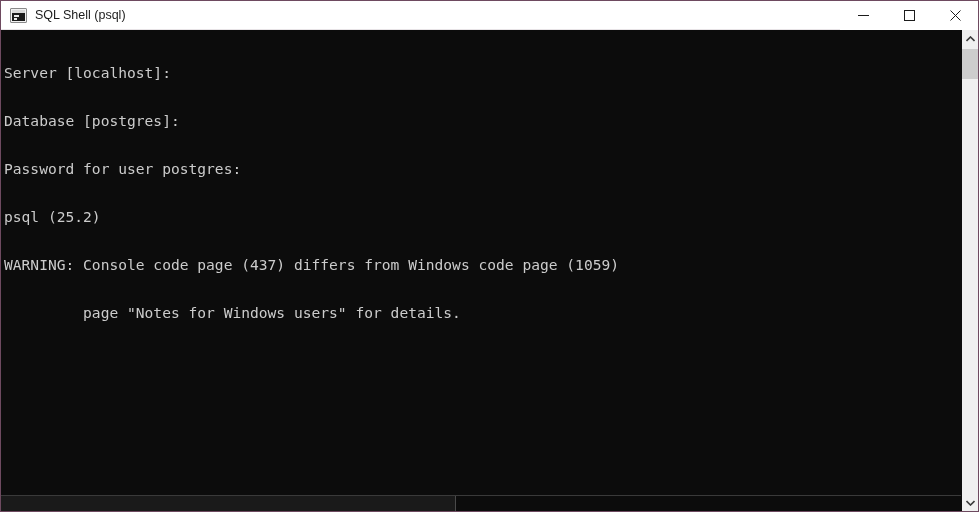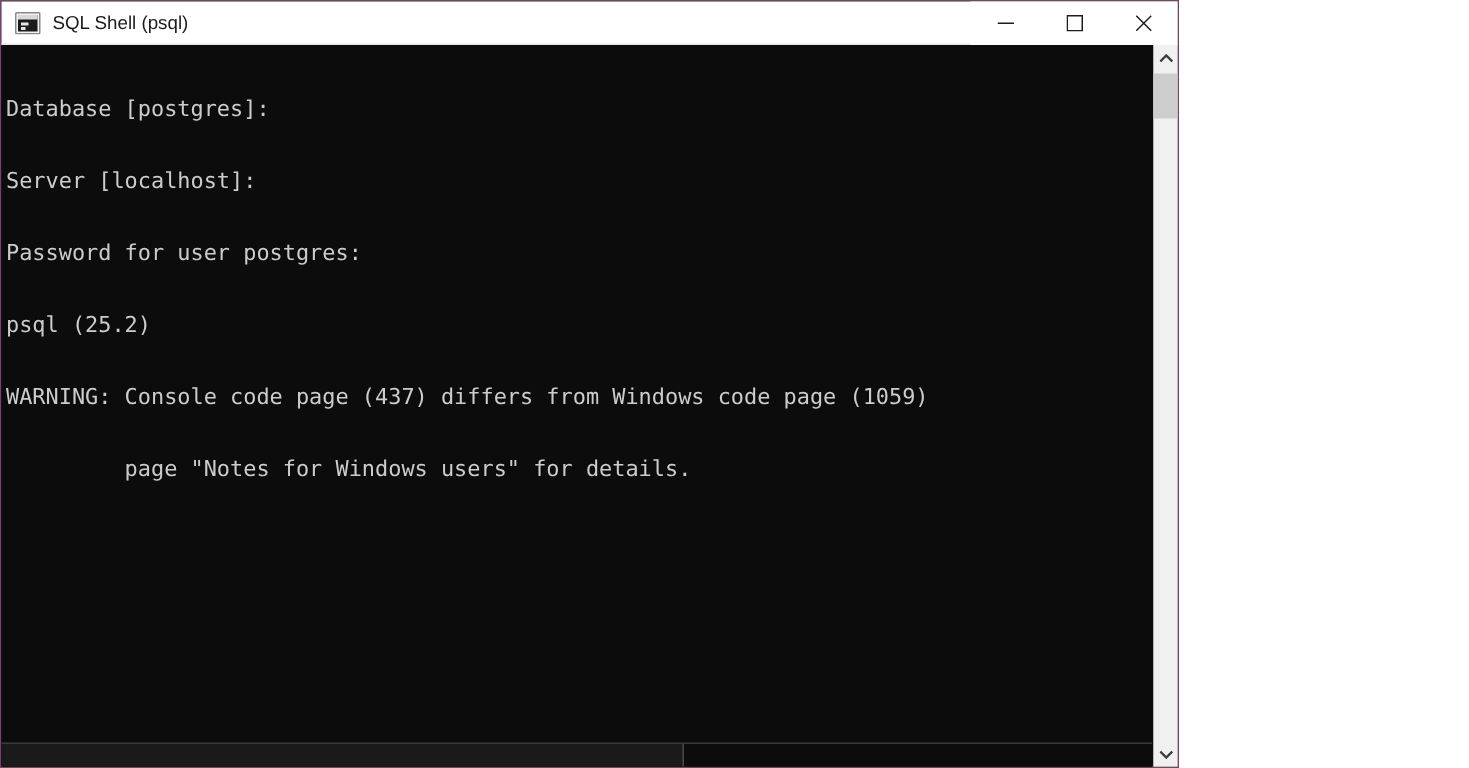--- a/index.html
+++ b/index.html
@@ -9,21 +9,21 @@
   }
   body {
     width: 979px;
     height: 512px;
     overflow: hidden;
     font-family: "Liberation Sans", sans-serif;
   }
 
   .window {
     position: relative;
-    width: 786px;
+    width: 979px;
     height: 512px;
     box-sizing: border-box;
     border: 1px solid #6e4a60;
     background: #0c0c0c;
     display: flex;
     flex-direction: column;
   }
 
   
   .titlebar {
@@ -219,22 +219,22 @@
           <line x1="10.5" y1="0.5" x2="0.5" y2="10.5" stroke="#1c1c1c" stroke-width="1"></line>
         </svg>
       </div>
     </div>
   </div>
 
   <div class="body-area">
 
     <div class="term-col">
       <div class="terminal">
+        <div class="term-line">Server [localhost]:</div>
         <div class="term-line">Database [postgres]:</div>
-        <div class="term-line">Server [localhost]:</div>
         <div class="term-line">Password for user postgres:</div>
         <div class="term-line">psql (25.2)</div>
         <div class="term-line">WARNING: Console code page (437) differs from Windows code page (1059)</div>
         <div class="term-line">         page "Notes for Windows users" for details.</div>
         
         
         
         
         
         

